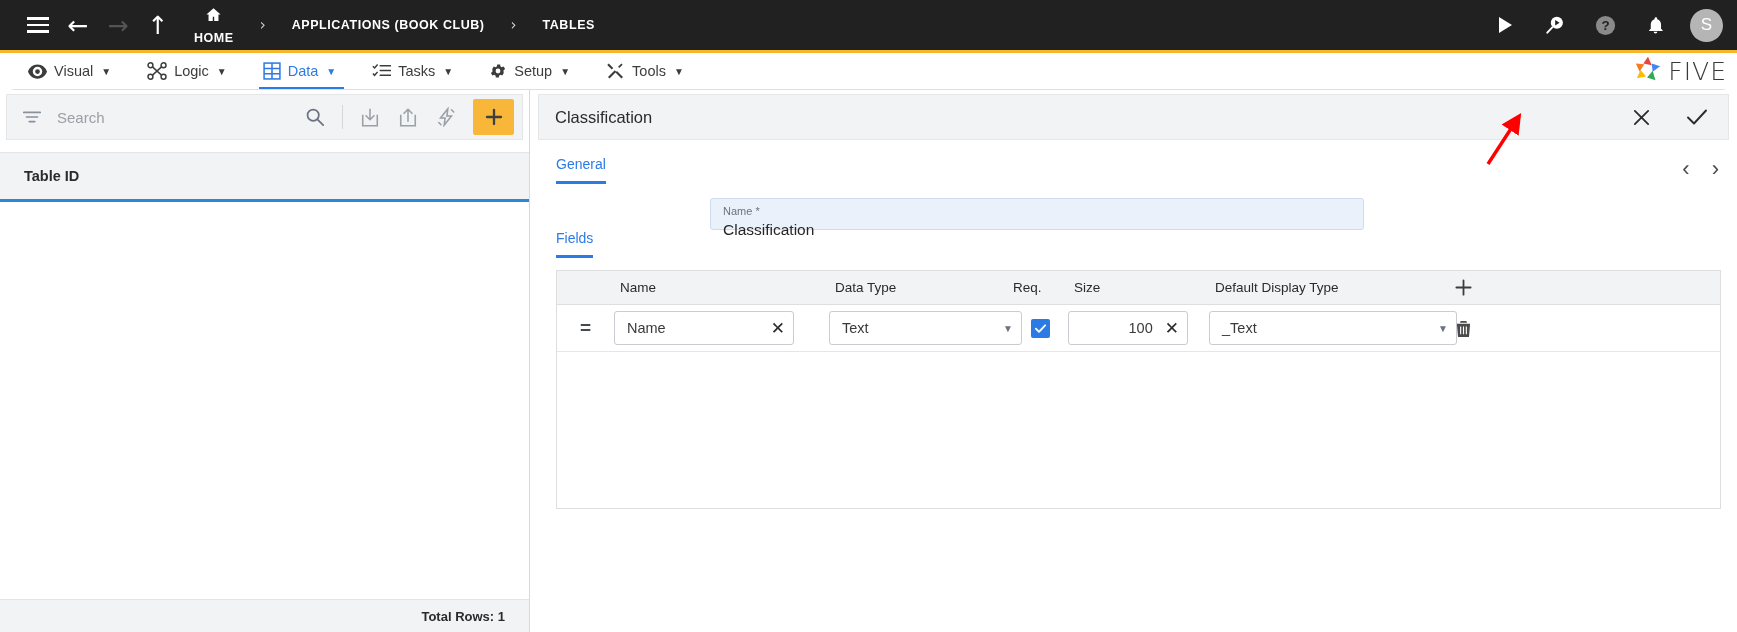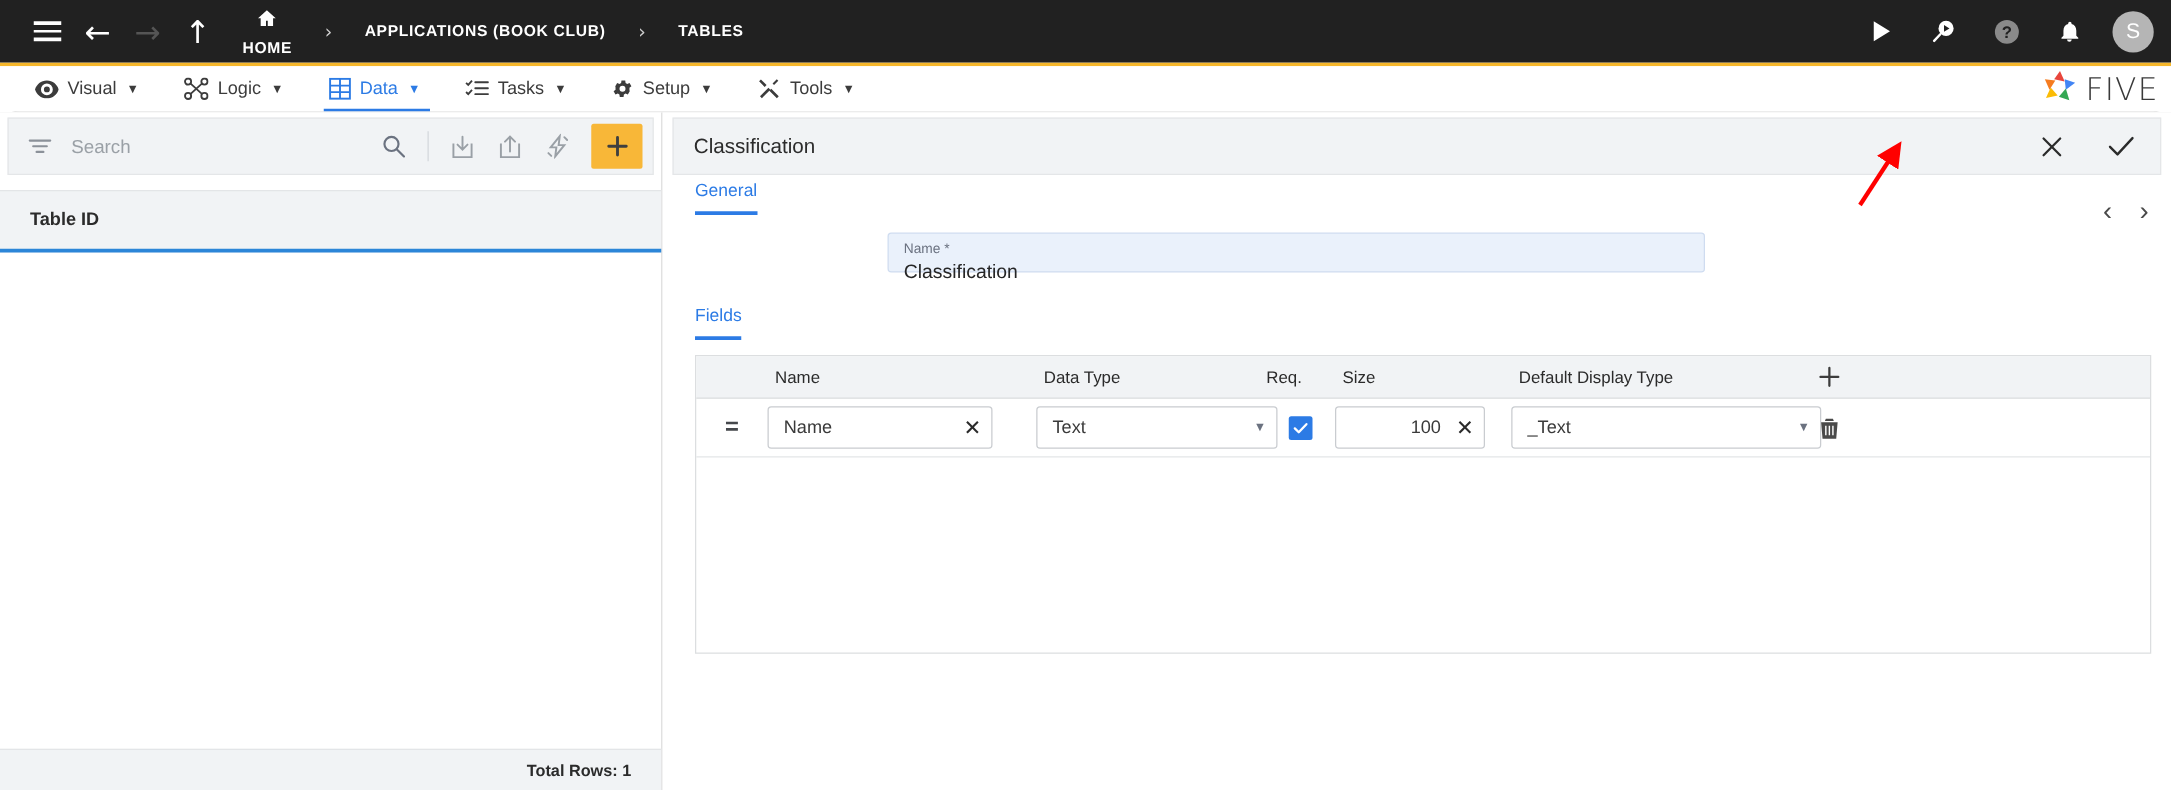--- a/index.html
+++ b/index.html
@@ -163,42 +163,42 @@
     background: #f1f3f5; border: 1px solid #e4e6e8;
     display: flex; align-items: center; padding: 0 16px;
     position: relative;
   }
   .rp-title { font-size: 16.5px; color: #2b2b2b; }
   .rp-actions { position: absolute; right: 18px; display: flex; align-items: center; gap: 30px; }
   .rp-act { width: 26px; height: 26px; display: flex; align-items: center; justify-content: center; cursor: pointer; }
 
   .rp-body { flex: 1 1 auto; padding: 0 8px; position: relative; overflow: hidden; }
 
-  .tabrow { padding-left: 18px; padding-top: 4px; display: flex; }
+  .tabrow { padding-left: 18px; padding-top: 16px; display: flex; }
   .tab {
     font-size: 14px; color: #2c7be5; padding-bottom: 9px;
     border-bottom: 3px solid #2c7be5; cursor: pointer;
   }
 
   .name-field-row { display: flex; padding-top: 14px; }
   .name-field {
     margin-left: 172px;
     width: 654px; height: 32px;
     background: #eaf1fb; border: 1px solid #cfdcf0;
     border-radius: 3px; padding: 5px 12px 0 12px;
     cursor: text;
   }
   .nf-label { font-size: 11px; color: #6b7280; line-height: 14px; }
   .nf-value {
     font-size: 15.5px; color: #262626; line-height: 24px;
     border: none; outline: none; background: transparent; width: 100%;
     font-family: "Liberation Sans", sans-serif;
   }
 
-  .fields-tabrow { padding-left: 18px; padding-top: 26px; display: flex; }
+  .fields-tabrow { padding-left: 18px; display: flex; }
 
   .fields-card {
     margin: 12px 8px 0 18px;
     border: 1px solid #dcdee0;
     height: 239px;
     display: flex; flex-direction: column;
     background: #ffffff;
   }
   .fc-head {
     height: 34px; background: #f1f3f5;

